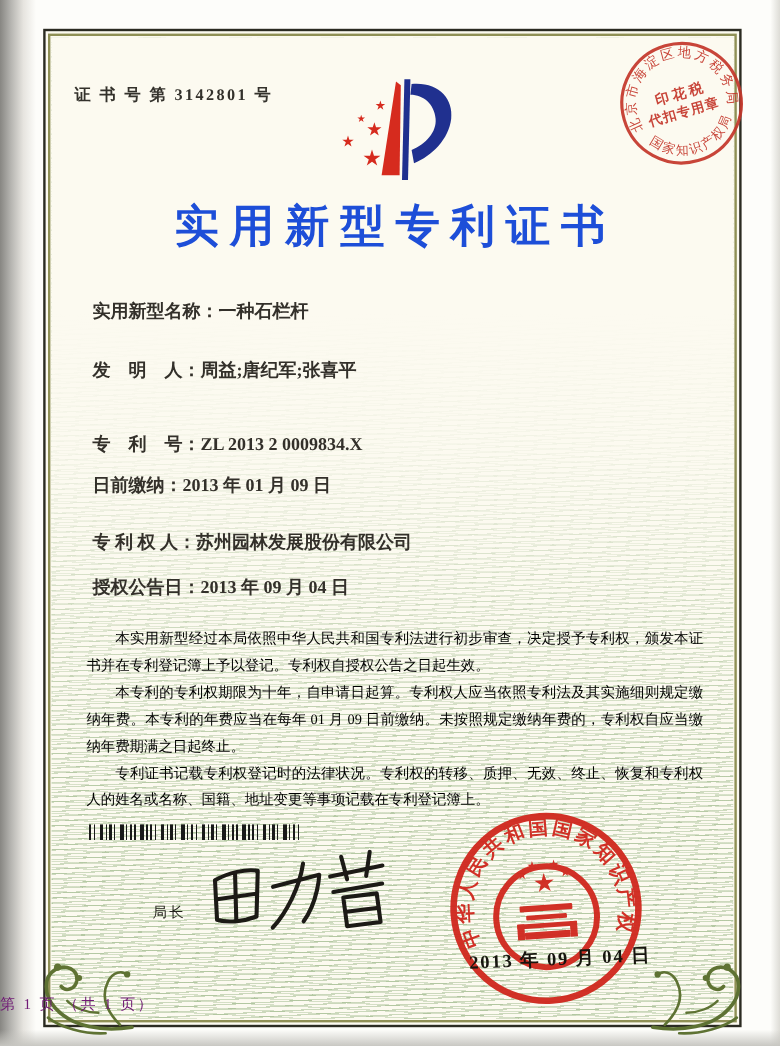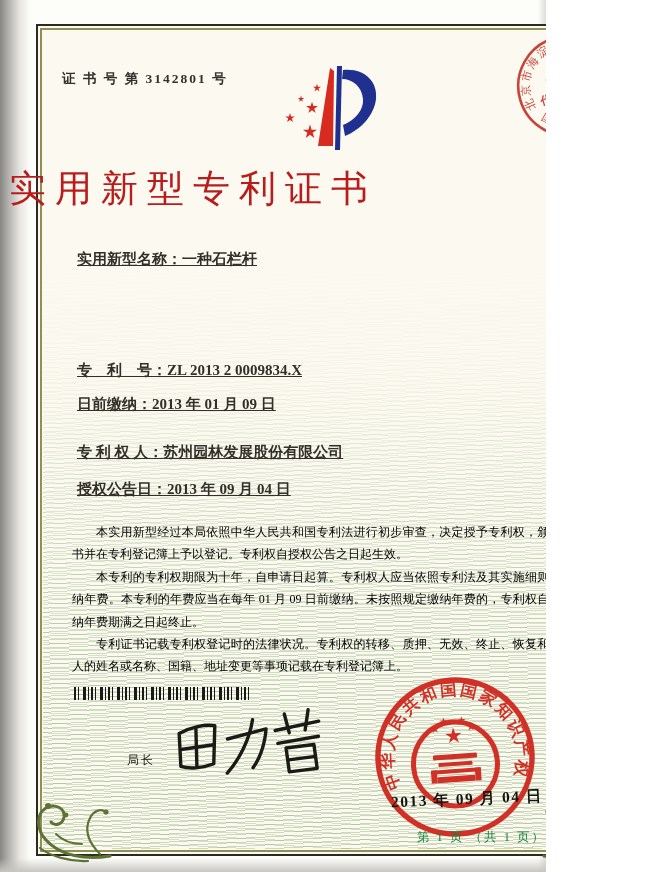--- a/index.html
+++ b/index.html
@@ -1,16 +1,16 @@
 <!DOCTYPE html>
 <html><head>
 <meta charset="utf-8">
 <style>
   html,body{margin:0;padding:0;background:#ffffff;}
-  .page{position:relative;width:546px;height:872px;background:#fdfdfa;overflow:hidden;
+  .page{position:relative;width:650px;height:872px;background:#fdfdfa;overflow:hidden;
         font-family:"Liberation Serif","DejaVu Serif",serif;}
   
   .edge-left{position:absolute;left:0;top:0;bottom:0;width:30px;
     background:linear-gradient(90deg,#878682 0%,#b5b4b0 30%,#e6e4df 65%,rgba(255,255,255,0) 100%);}
   .edge-bottom{position:absolute;left:0;right:0;bottom:0;height:14px;
     background:linear-gradient(0deg,#c7c6c1 0%,rgba(255,255,255,0) 100%);}
   .edge-right{position:absolute;right:0;top:0;bottom:0;width:8px;
     background:linear-gradient(270deg,#dddcd6 0%,rgba(255,255,255,0) 100%);}
 
   
@@ -24,44 +24,44 @@
   .guilloche-fade{position:absolute;inset:5px;
     background:linear-gradient(180deg,#fcfaf0 0%,#fcfaf0 28%,rgba(252,250,240,0.85) 42%,rgba(252,250,240,0.4) 58%,rgba(252,250,240,0.08) 75%,rgba(252,250,240,0) 100%);}
 
   .corner-fl{position:absolute;}
   .corner-left{left:-12px;bottom:-14px;}
   .corner-right{right:-12px;bottom:-14px;transform:scaleX(-1);}
 
   .cert-no{position:absolute;left:62px;top:70px;font-size:13.5px;letter-spacing:2px;
     color:#33312b;font-weight:600;white-space:pre;}
   .logo{position:absolute;left:268px;top:58px;}
-  .title{position:absolute;left:0;right:0;top:164px;text-align:left;font-size:37px;
-    font-weight:normal;letter-spacing:9px;text-indent:9px;color:#b91c1c;}
-
-  .field{position:absolute;left:77px;font-size:15px;font-weight:bold;color:#33302a;white-space:pre;text-decoration:underline;}
+  .title{position:absolute;left:0;right:0;top:164px;text-align:center;font-size:37px;
+    font-weight:bold;letter-spacing:9px;text-indent:9px;color:#1d4ed8;}
+
+  .field{position:absolute;left:77px;font-size:15px;font-weight:bold;color:#33302a;white-space:pre;}
   .f0{top:250px}.f1{top:299px}.f2{top:361px}.f3{top:395px}.f4{top:443px}.f5{top:480px}
 
   .paras{position:absolute;left:72px;width:514px;top:521px;font-size:12px;line-height:22.4px;
     color:#000000;text-align:justify;font-weight:500;}
   .paras p{margin:0;text-indent:2em;}
 
   .barcode{position:absolute;left:74px;top:687px;width:178px;height:13px;
     background:repeating-linear-gradient(90deg,#1a1a1a 0 2px,rgba(0,0,0,0) 2px 4px,#1a1a1a 4px 5px,rgba(0,0,0,0) 5px 9px,#1a1a1a 9px 12px,rgba(0,0,0,0) 12px 14px,#1a1a1a 14px 15px,rgba(0,0,0,0) 15px 17px);}
 
   .sig-title{position:absolute;left:127px;top:752px;font-size:12px;letter-spacing:2px;color:#23211b;}
   .signature-svg{position:absolute;left:172px;top:708px;}
   .sig-name-hidden{position:absolute;left:210px;top:730px;font-size:27px;color:transparent;}
 
   .tax-stamp{position:absolute;left:502px;top:20px;transform:rotate(-14deg);opacity:0.92;}
   .office-seal{position:absolute;left:370px;top:672px;opacity:0.95;}
   .seal-date{position:absolute;left:391px;top:789px;font-size:15.5px;font-weight:bold;
     letter-spacing:1.5px;color:#17150f;transform:rotate(-2.5deg);white-space:pre;z-index:6;}
 
-  .footer{position:absolute;left:0;right:0;top:829px;text-align:right;font-size:12.5px;
-    letter-spacing:2px;color:#15803d;white-space:pre;}
+  .footer{position:absolute;left:0;right:0;top:829px;text-align:left;font-size:12.5px;
+    letter-spacing:2px;color:#701a75;white-space:pre;}
   svg text{font-family:"Liberation Serif","DejaVu Serif",serif;}
 </style>
 </head>
 <body>
 
 <div class="page">
   <div class="edge-left"></div>
   <div class="edge-right"></div>
   <div class="edge-bottom"></div>
 
@@ -114,20 +114,21 @@
     </g>
     <g fill="#20308f">
       <path d="M69,8 L74,8 L72,92 L67,92 Z"></path>
       <path d="M75,12 C97,10 110,24 108,41 C106,58 92,72 77,78 L75,67 C87,62 96,52 95,41 C94,29 85,21 74,21 Z"></path>
     </g>
   </svg>
 
   <div class="title">实用新型专利证书</div>
 
   <div class="field f0"><span>实用新型名称：</span><span>一种石栏杆</span></div>
+  <div class="field f1"><span>发　明　人：</span><span>周益;唐纪军;张喜平</span></div>
   <div class="field f2"><span>专　利　号：</span><span>ZL 2013 2 0009834.X</span></div>
   <div class="field f3"><span>日前缴纳：</span><span>2013 年 01 月 09 日</span></div>
   <div class="field f4"><span>专 利 权 人：</span><span>苏州园林发展股份有限公司</span></div>
   <div class="field f5"><span>授权公告日：</span><span>2013 年 09 月 04 日</span></div>
 
   <div class="paras">
     <p>本实用新型经过本局依照中华人民共和国专利法进行初步审查，决定授予专利权，颁发本证书并在专利登记簿上予以登记。专利权自授权公告之日起生效。</p>
     <p>本专利的专利权期限为十年，自申请日起算。专利权人应当依照专利法及其实施细则规定缴纳年费。本专利的年费应当在每年 01 月 09 日前缴纳。未按照规定缴纳年费的，专利权自应当缴纳年费期满之日起终止。</p>
     <p>专利证书记载专利权登记时的法律状况。专利权的转移、质押、无效、终止、恢复和专利权人的姓名或名称、国籍、地址变更等事项记载在专利登记簿上。</p>
   </div>

